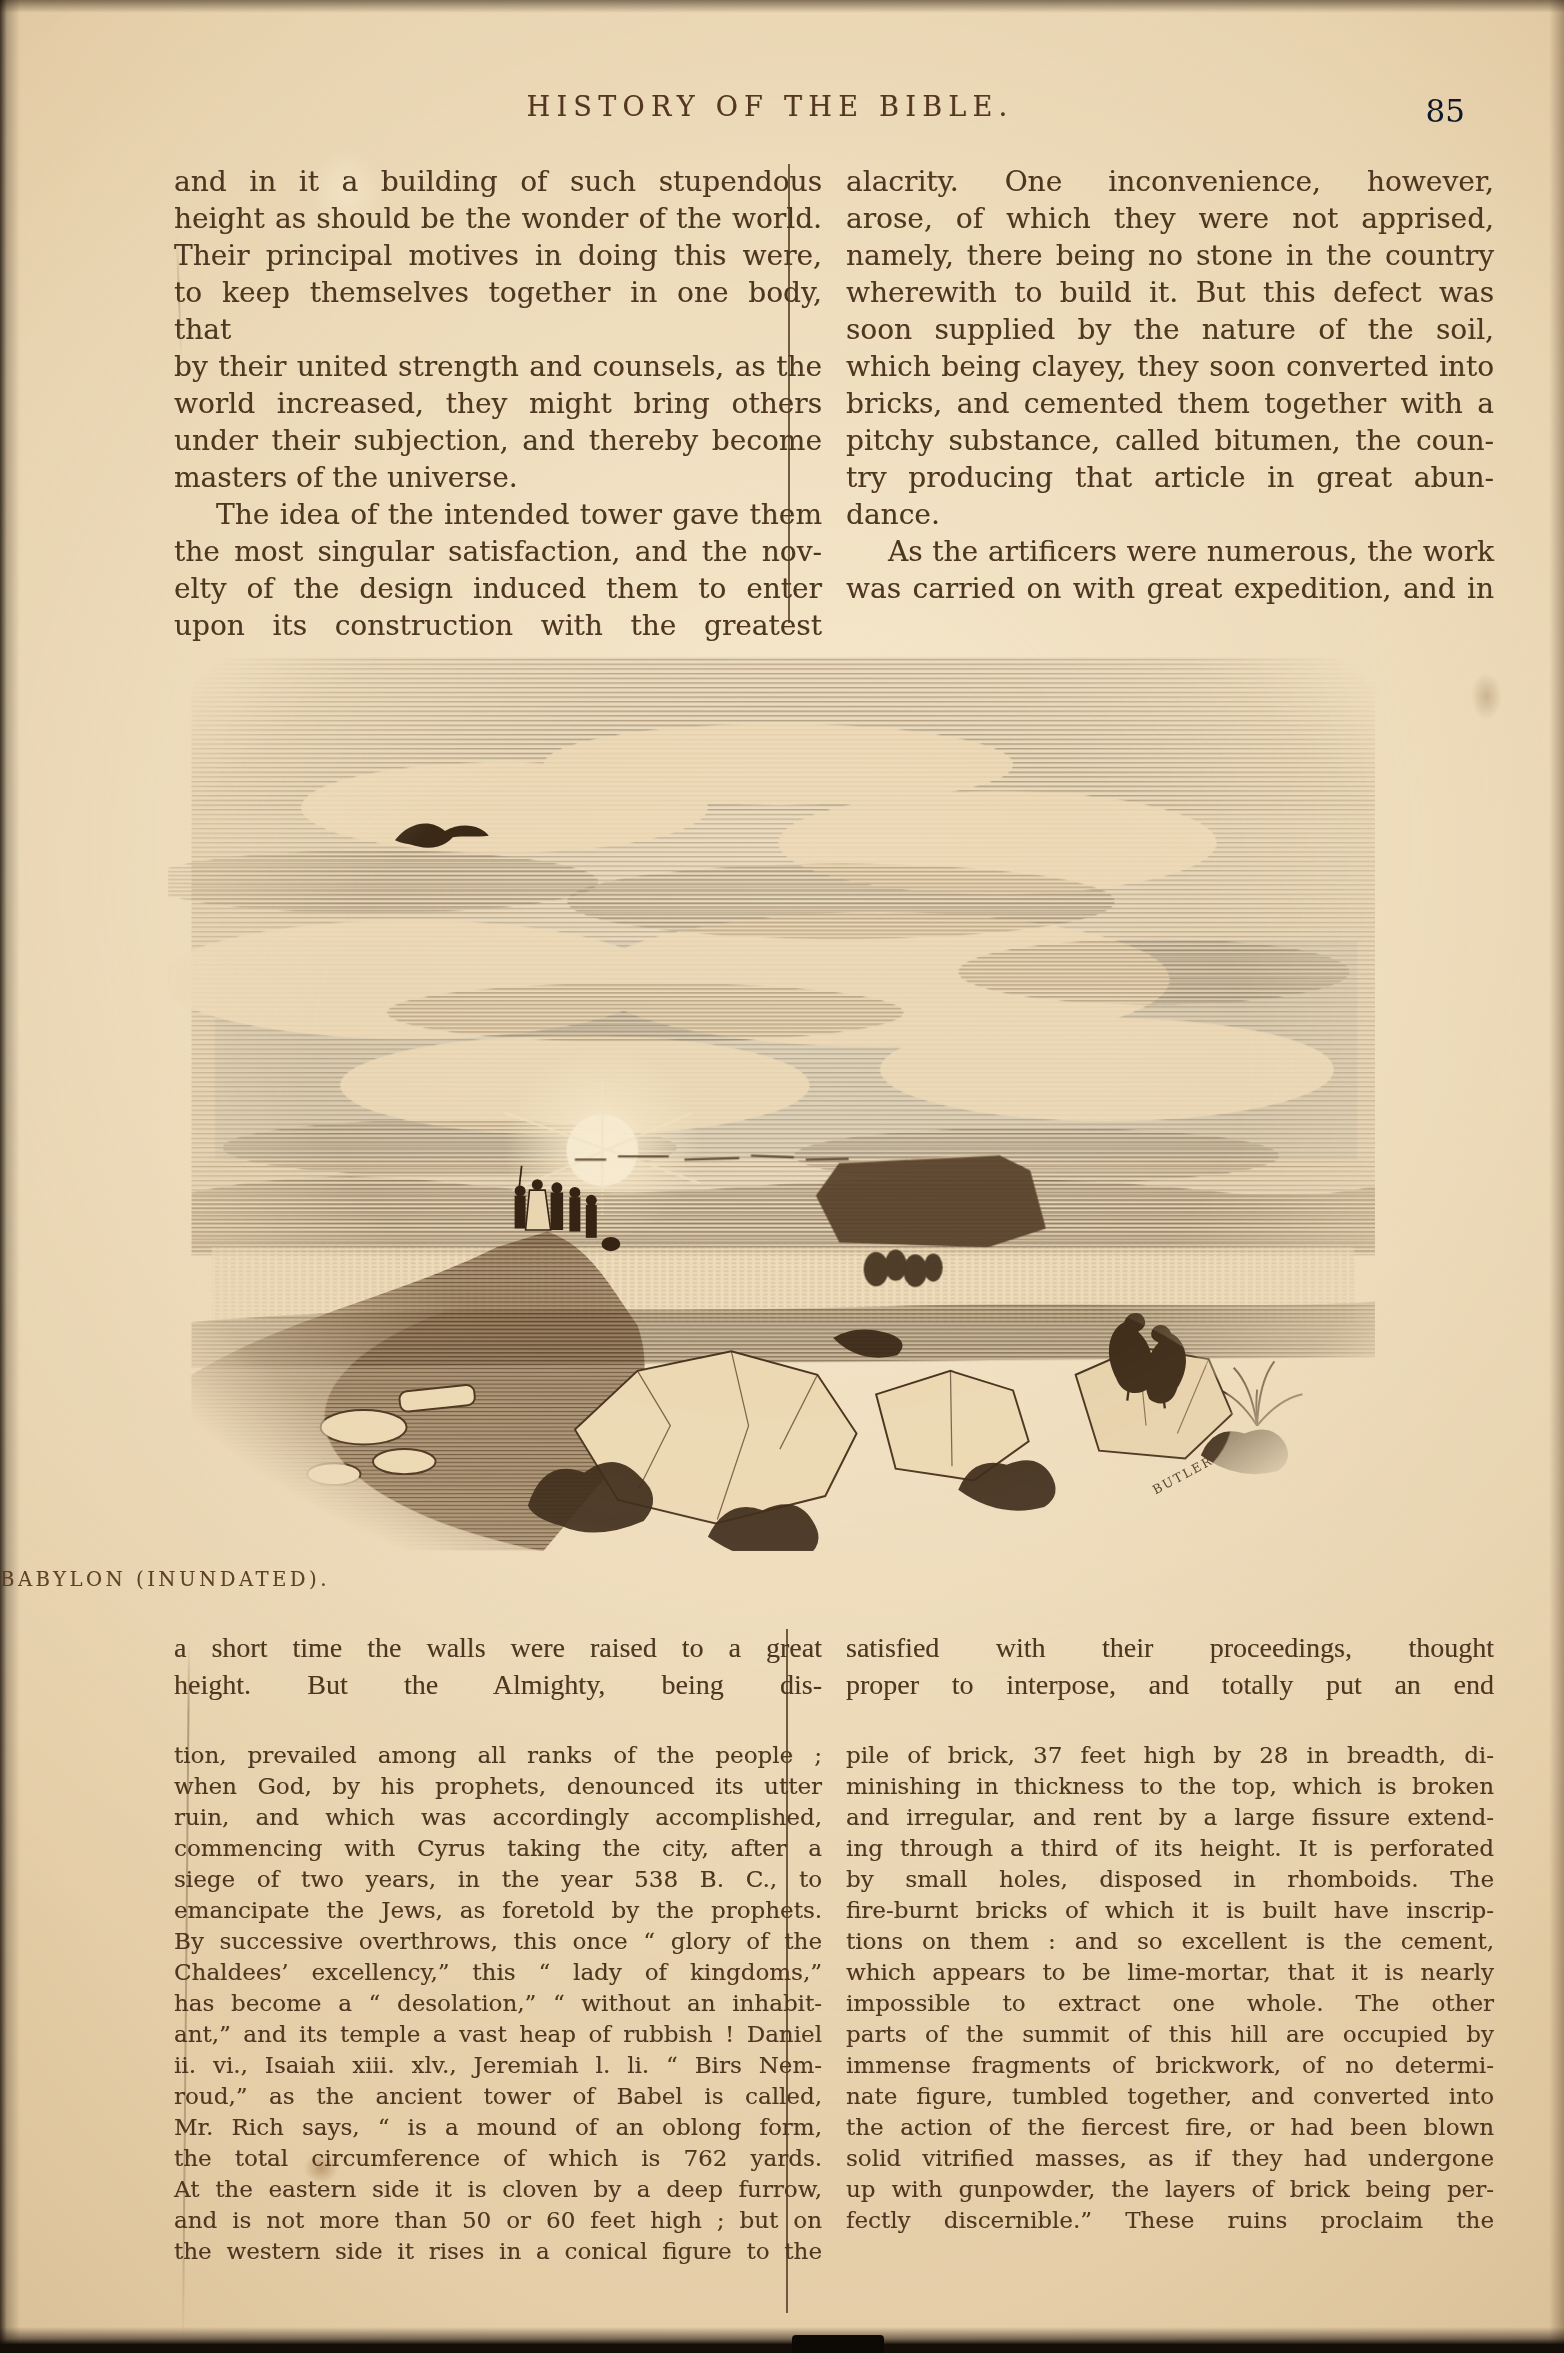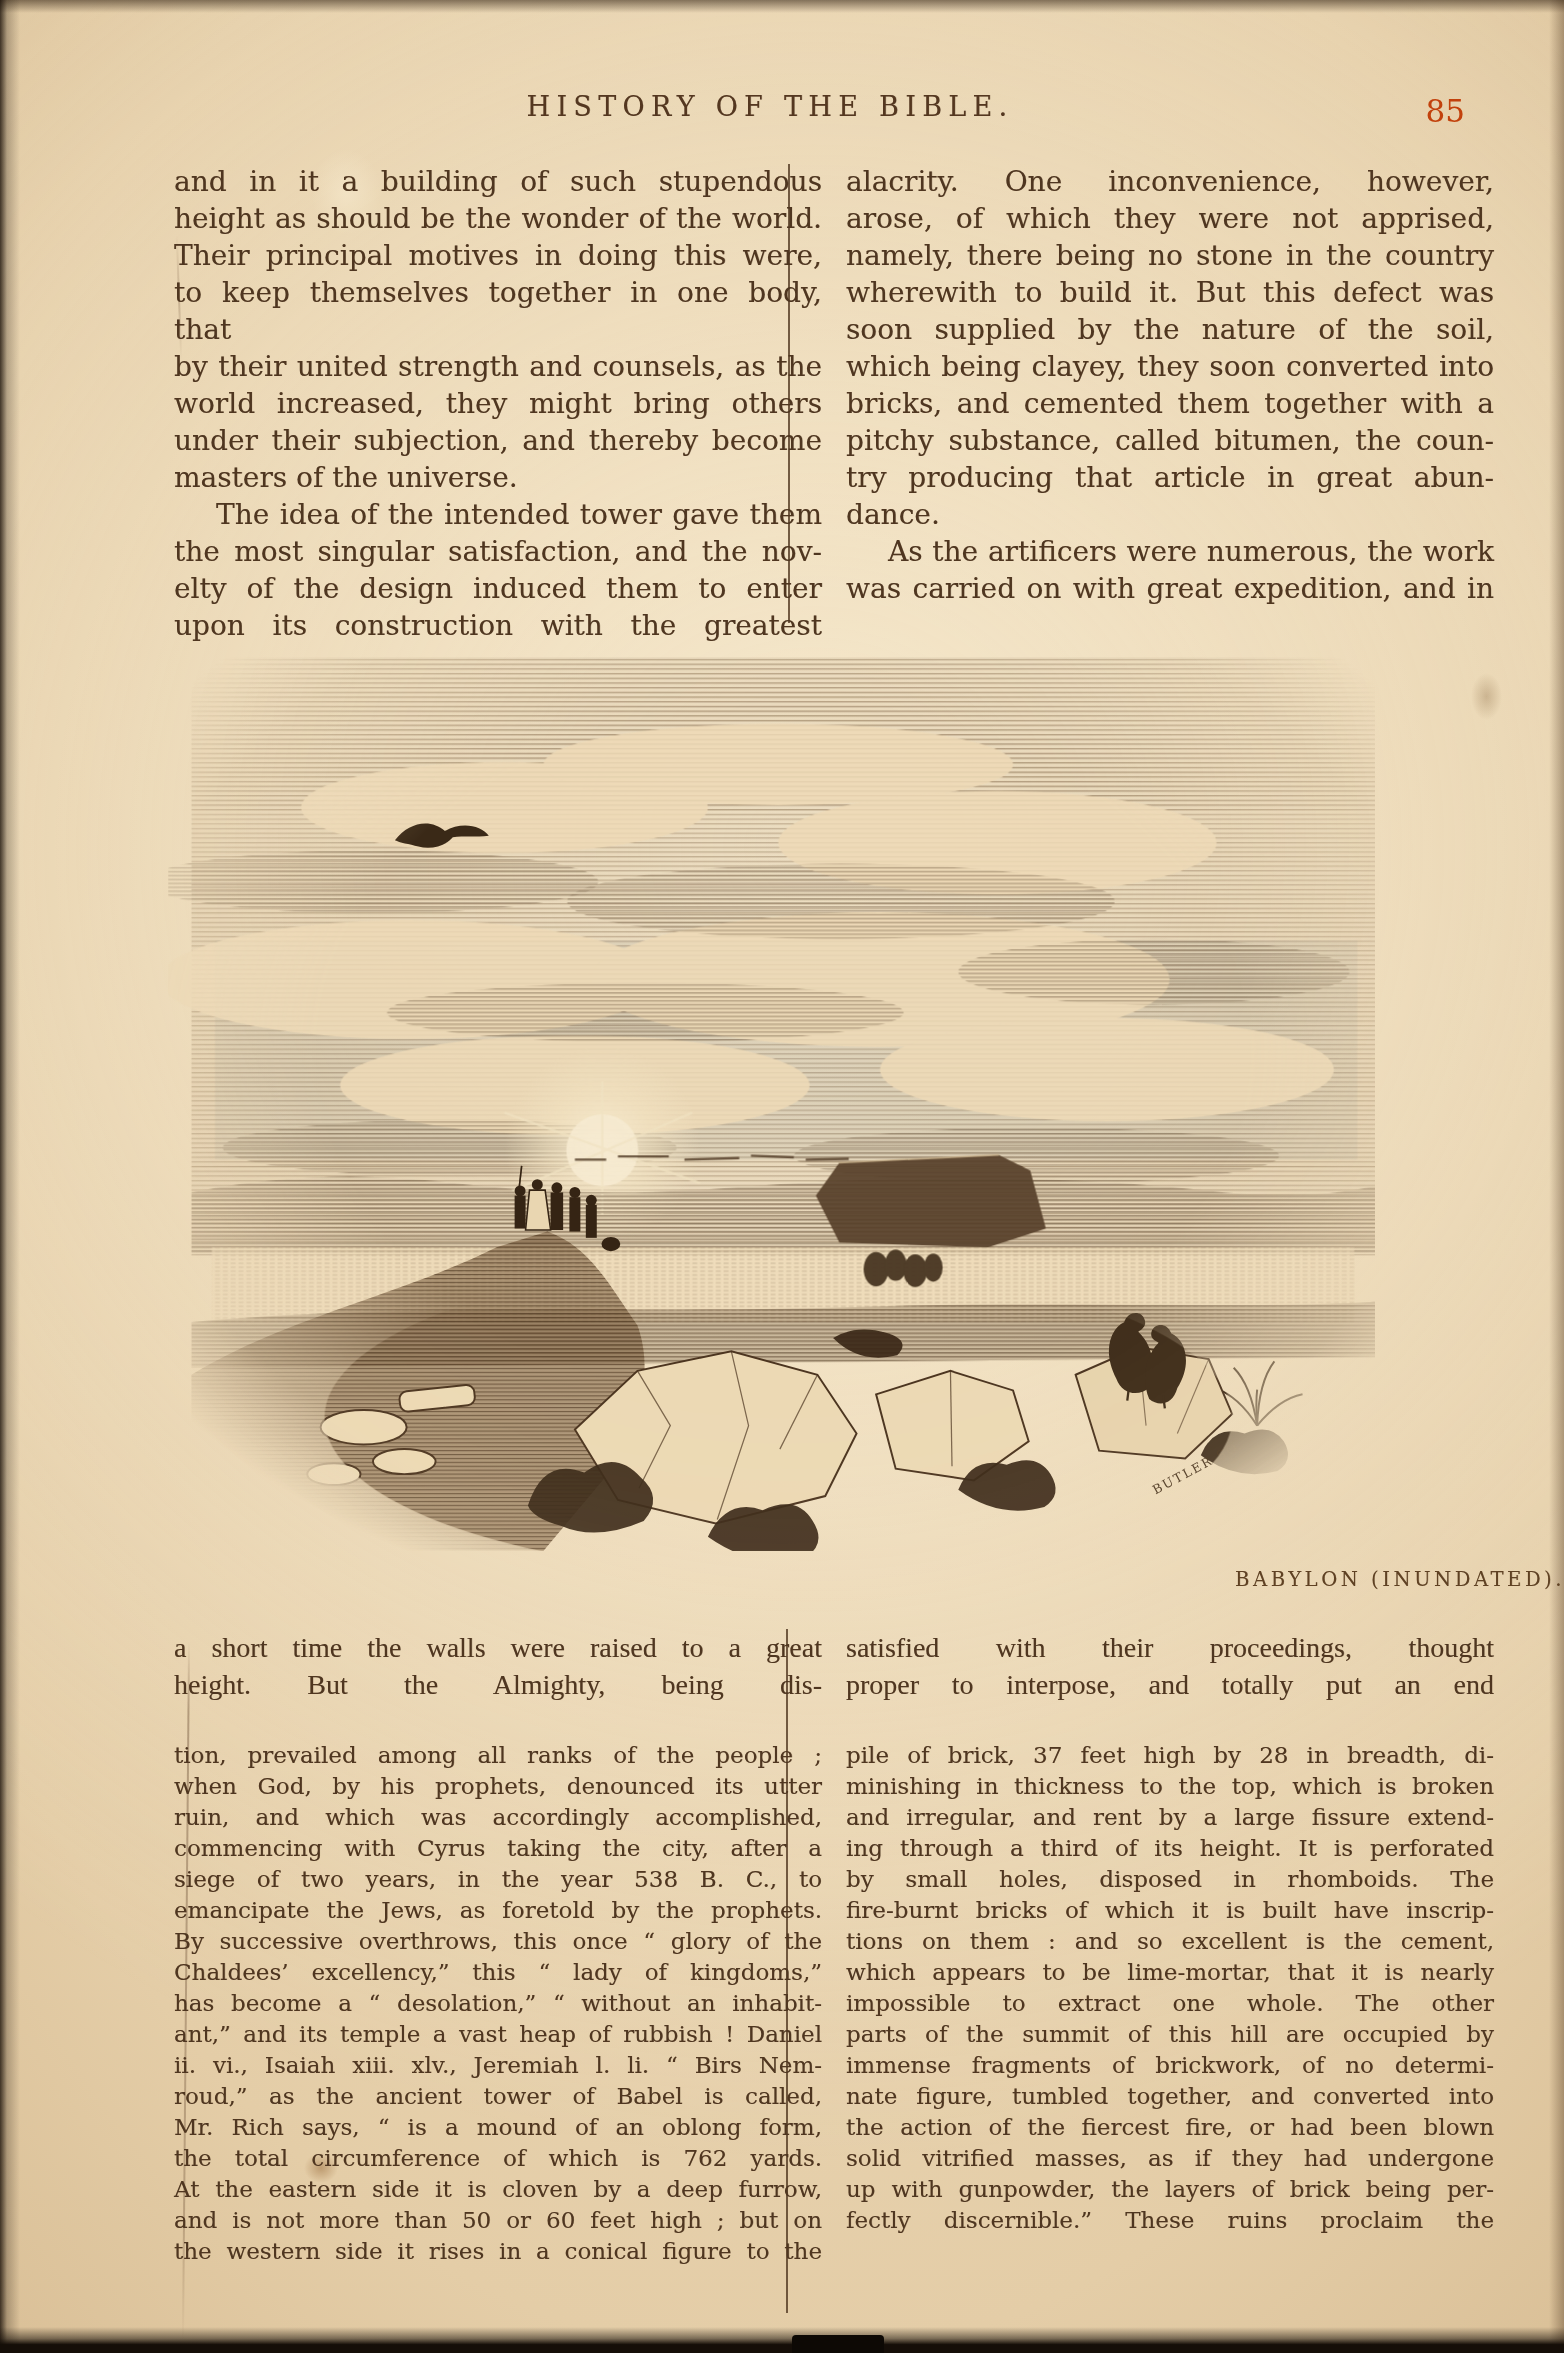--- a/index.html
+++ b/index.html
@@ -27,42 +27,42 @@
   .stain1{position:absolute;left:304px;top:2153px;width:34px;height:30px;border-radius:50%;
     background:radial-gradient(closest-side, rgba(151,106,58,.5), rgba(151,106,58,0));}
   .stain2{position:absolute;left:311px;top:149px;width:70px;height:86px;border-radius:50%;
     background:radial-gradient(closest-side, rgba(248,236,208,.55), rgba(248,236,208,0));}
   .stain3{position:absolute;left:1471px;top:673px;width:31px;height:47px;border-radius:50%;
     background:radial-gradient(closest-side, rgba(120,85,45,.28), rgba(120,85,45,0));}
 
   .header-row{position:absolute;top:91px;left:0;width:1540px;height:47px;}
   .title{width:100%;text-align:center;font-size:27px;letter-spacing:6.3px;color:#543720;
     text-shadow:0.4px 0.4px 0.6px rgba(60,38,20,.35);}
-  .pagenum{position:absolute;right:75px;top:1.6px;font-size:31px;color:#c2410c;}
+  .pagenum{position:absolute;right:75px;top:1.6px;font-size:31px;color:#0f172a;}
 
   .col{position:absolute;width:648px;margin-left:43px;}
   .col-left{left:131px;}
   .col-right{left:803px;}
   .top{top:163px;}
   .mid{top:1629px;font-family:Liberation Serif, serif;}
   .small-sec{top:1740px;}
 
   .tline{white-space:normal;color:#4f3620;text-shadow:0.3px 0.3px 0.5px rgba(60,38,20,.33);}
   .main .tline{font-size:28px;line-height:37px;}
   .small-sec .tline{font-size:23px;line-height:31px;}
   .jline{text-align:justify;text-align-last:justify;}
   .endline{text-align:left;}
   .para.indent .tline:first-child{text-indent:42px;}
 
   .divider{position:absolute;width:1.6px;background:rgba(78,52,30,.78);}
   .divider-top{left:788px;top:164px;height:459px;}
   .divider-bottom{left:786px;top:1629px;height:684px;}
 
   .engraving{position:absolute;left:168px;top:643px;width:1230px;height:908px;}
-  .caption{position:absolute;left:0;top:1568px;width:1565px;text-align:right;
+  .caption{position:absolute;left:0;top:1568px;width:1565px;text-align:left;
     font-size:19.6px;letter-spacing:3.5px;color:#5f4123;text-shadow:0.3px 0.3px 0.5px rgba(70,46,24,.3);}
 </style>
 </head>
 <body>
 
 <div class="edge-right"></div>
 <div class="edge-top"></div>
 <div class="edge-left"></div>
 <div class="edge-bottom"></div>
 <div class="bottom-tab"></div>

